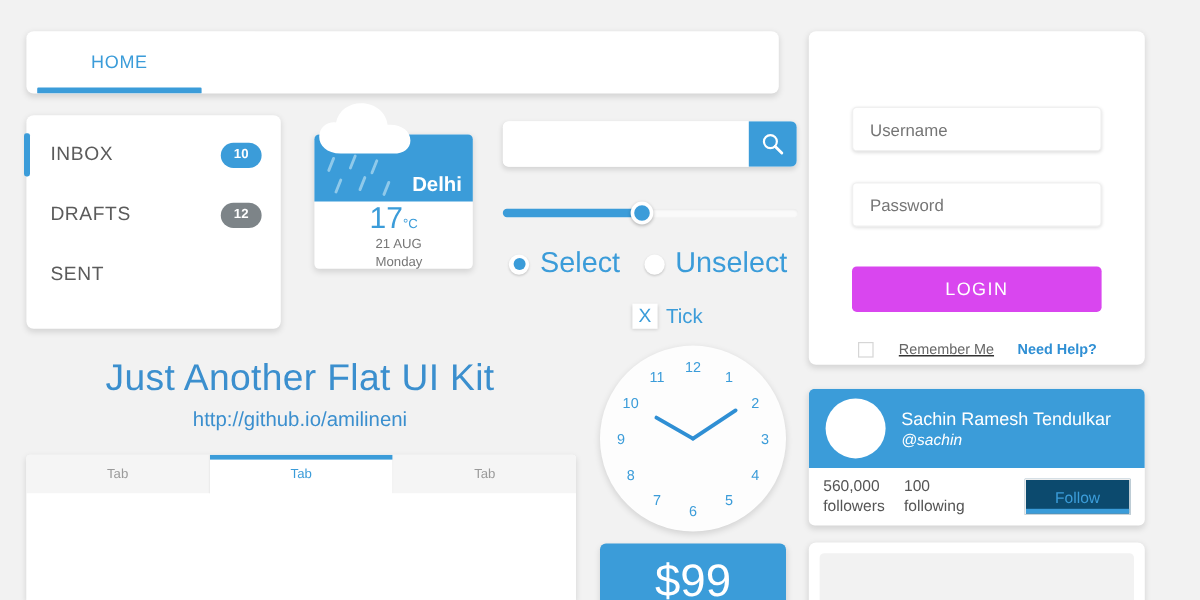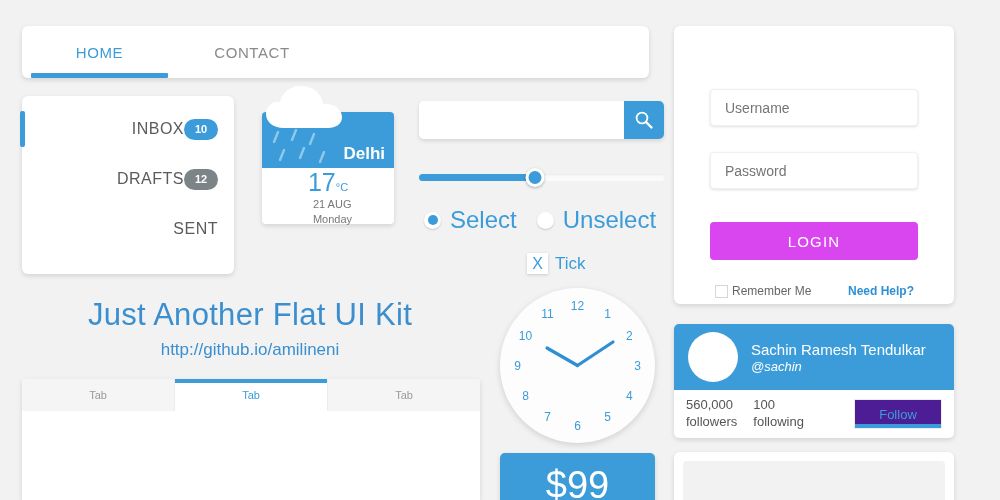--- a/index.html
+++ b/index.html
@@ -21,21 +21,21 @@
               cursor: pointer; }
   #nav-home    { width: 155px; }
   #nav-products{ width: 152px; }
   #nav-about   { width: 151px; }
   #nav-contact { width: 150px; }
   .nav-item.active { color: #3b9cd9; }
   .nav-item.active::after { content: ""; position: absolute; left: 9px; right: 9px;
                             bottom: 0; height: 5px; background: #3b9cd9; border-radius: 1px; }
 
   
-  #sidemenu { position: absolute; left: 22px; top: 96px; width: 212px; height: 178px; text-align: right; }
+  #sidemenu { position: absolute; left: 22px; top: 96px; width: 212px; height: 178px; }
   .menu-row { position: relative; height: 50px; display: flex; align-items: center;
               padding: 0 16px 0 20px; cursor: pointer; }
   .menu-row:first-child { margin-top: 8px; }
   .menu-row.active::before { content: ""; position: absolute; left: -2px; top: 7px;
                              width: 5px; height: 36px; background: #3b9cd9; border-radius: 2px; }
   .menu-label { font-size: 16px; color: #5b5b5b; letter-spacing: .5px; flex: 1; }
   .badge { min-width: 34px; height: 21px; border-radius: 11px; color: #fff;
            font-size: 11px; font-weight: bold; display: flex; align-items: center;
            justify-content: center; padding: 0 8px; }
   .badge.blue { background: #3b9cd9; }
@@ -130,64 +130,61 @@
                  border-radius: 4px; background: #fff; box-shadow: 0 1px 3px rgba(0,0,0,0.13);
                  border: 1px solid #f0f0f0; padding: 0 14px; outline: none;
                  font-size: 14px; color: #7db8e0; font-family: Liberation Sans, sans-serif; }
   #username-field { top: 63px; }
   #password-field { top: 126px; }
   #login-btn { position: absolute; left: 36px; top: 196px; width: 208px; height: 38px;
                background: #d946ef; border: 0; border-radius: 4px; color: #fff;
                font-size: 15px; letter-spacing: 1.2px; cursor: pointer;
                font-family: "Liberation Sans", sans-serif; }
   #remember-row { position: absolute; left: 41px; top: 258px; display: flex;
-                  align-items: flex-end; gap: 4px; cursor: pointer; }
+                  align-items: flex-end; gap: 21px; cursor: pointer; text-decoration: underline; }
   #remember-box { width: 13px; height: 13px; background: #fff; border: 1px solid #d6d6d6; }
   #remember-label { font-size: 12px; color: #666; }
   #need-help { position: absolute; right: 40px; top: 258px; font-size: 12px;
                color: #2f8fd4; font-weight: bold; cursor: pointer; }
 
   
   #profile-card { position: absolute; left: 674px; top: 324px; width: 280px; height: 114px;
                   background: #fff; border-radius: 5px; box-shadow: 0 2px 5px rgba(0,0,0,0.13);
                   overflow: hidden; }
   #profile-top { height: 66px; background: #3b9cd9; display: flex; align-items: center;
                  padding-left: 14px; }
   #avatar { width: 50px; height: 50px; border-radius: 50%; background: #fff; flex: 0 0 auto; }
   #profile-names { margin-left: 13px; color: #fff; }
   #profile-name { font-size: 15px; }
   #profile-handle { font-size: 13px; font-style: italic; margin-top: 1px; }
   #profile-bottom { height: 48px; display: flex; align-items: center; padding: 0 12px; }
   .stat { line-height: 1.3; margin-right: 16px; }
   .stat-num { font-size: 13px; color: #555; }
   .stat-lbl { font-size: 13px; color: #555; }
-  #follow-btn { margin-left: auto; width: 88px; height: 30px; background: #4c1d95;
+  #follow-btn { margin-left: auto; width: 88px; height: 30px; background: #0c4a6e;
                 border: 1px solid #ededed; display: flex; align-items: center;
                 justify-content: center; position: relative; color: #3b9cd9;
                 font-size: 13px; cursor: pointer; }
   #follow-btn::after { content: ""; position: absolute; left: 0; right: 0; bottom: 0;
                        height: 4px; background: #3b9cd9; }
 
   
   #bottom-card { position: absolute; left: 674px; top: 452px; width: 280px; height: 70px;
                  background: #fff; border-radius: 6px; box-shadow: 0 2px 5px rgba(0,0,0,0.13);
                  padding: 9px; }
   #bottom-card-inner { width: 100%; height: 100%; background: #f2f2f2; border-radius: 4px; }
 </style>
 </head>
 <body>
 
 <div id="stage">
 
   <div id="navbar" class="card">
     <div id="nav-home" class="nav-item active">
       <span>HOME</span>
-    </div>
-    <div id="nav-contact" class="nav-item">
-      <span>CONTACT</span>
     </div>
   </div>
 
   <div id="sidemenu" class="card">
     <div class="menu-row active">
       <span class="menu-label">INBOX</span>
       <span class="badge blue">10</span>
     </div>
     <div class="menu-row">
       <span class="menu-label">DRAFTS</span>

